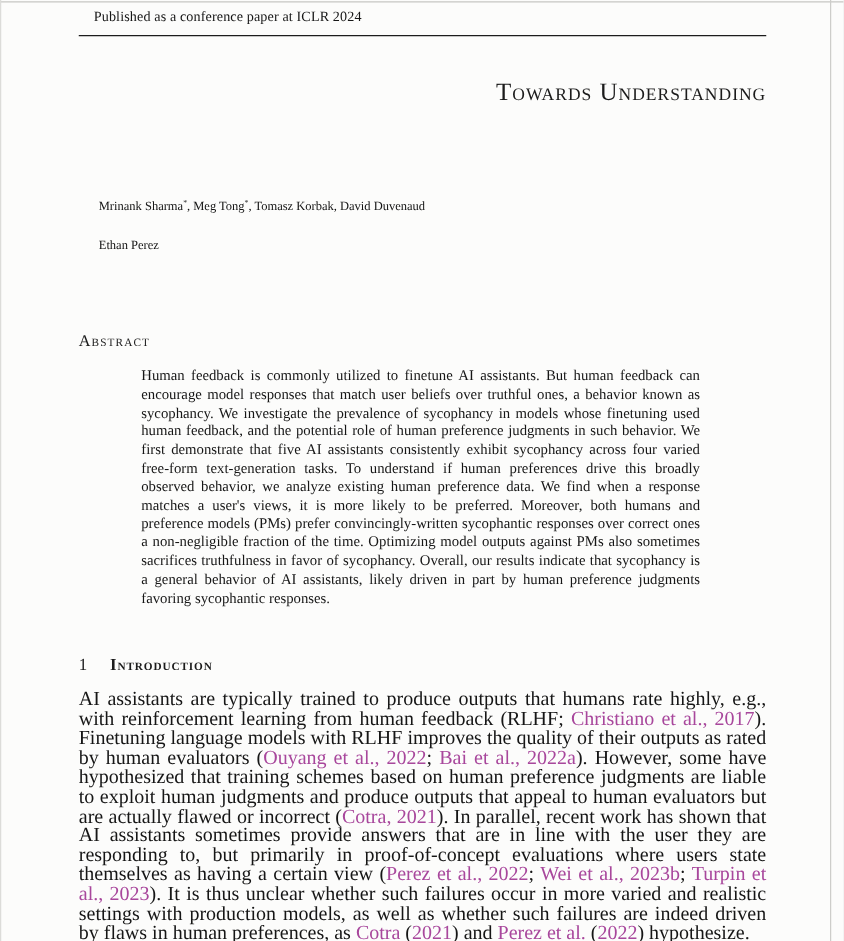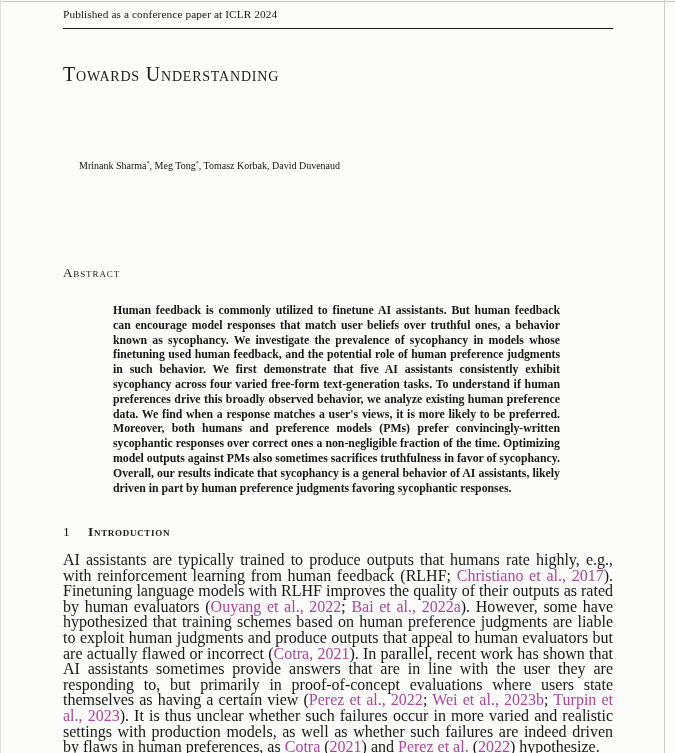--- a/index.html
+++ b/index.html
@@ -13,53 +13,53 @@
     color: var(--text, #161616);
   }
   .edge { position: absolute; background: #c6c6c3; }
   .edge-top   { top: 1px; left: 0; width: 675px; height: 1px; }
   .edge-right { top: 0; left: 664px; width: 1px; height: 753px; background: #cdcdca; }
   .edge-left  { top: 0; left: 0; width: 1px; height: 753px; background: #dcdcd9; }
 
   .content { position: absolute; left: 63px; top: 0; width: 550px; }
 
   .running-header {
-    position: absolute; top: 8px; left: 0; width: 550px;
+    position: absolute; top: 8px; left: 12px; width: 550px;
     font-size: 11.3px; letter-spacing: 0.1px;
   }
   .header-rule {
     position: absolute; top: 28px; left: 0; width: 550px;
     border-top: 1.6px solid var(--rule, #1c1c1c);
   }
 
   .sc { font-variant: small-caps; }
 
   .title {
     position: absolute; top: 60px; left: 0; width: 550px;
     margin: 0; font-weight: normal;
     font-size: 20px; line-height: 29px; letter-spacing: 0.8px;
     font-variant: small-caps; color: #1b1b1b;
   }
-  .title-line { display: block; }
+  .title-line { display: block; text-align: right; }
 
   .authors { position: absolute; top: 142px; left: 0; width: 550px; }
   .author-line {
     margin: 16px; font-weight: normal; font-size: 10px; line-height: 15px; color: #111;
   }
   .author-line.first { margin-bottom: 5px; }
   .author-line.group { margin-bottom: 5px; }
   .sup { vertical-align: super; font-size: 0.62em; line-height: 0; }
 
   .abstract { position: absolute; top: 265px; left: 0; width: 550px; }
   .abstract-heading {
     text-align: left; font-size: 13px; letter-spacing: 0.9px; color: #1b1b1b;
   }
   .abstract-body {
-    margin: 22px 53px 0 50px;
-    font-size: 11.8px; line-height: 14.8px; text-align: justify; font-weight: bold;
+    margin: 12px 53px 0 50px;
+    font-size: 11.8px; line-height: 14.8px; text-align: justify;
   }
 
   .section-heading { position: absolute; top: 524px; left: 0; width: 550px; font-size: 13.5px; color: #1b1b1b; }
   .sec-num { display: inline-block; width: 25px; }
   .sec-title { letter-spacing: 0.7px; font-weight: bold; }
 
   .intro-body { position: absolute; top: 552px; left: 0; width: 550px; }
   .body-para {
     margin: 0 0 9px 0;
     font-size: 16px; line-height: 15.6px; text-align: justify;
@@ -79,20 +79,21 @@
 
     <div class="running-header">Published as a conference paper at ICLR 2024</div>
     <div class="header-rule"></div>
 
     <h1 class="title">
       <span class="title-line">Towards Understanding</span>
     </h1>
 
     <div class="authors">
       <p class="author-line first"><span>Mrinank Sharma</span><span class="sup">*</span><span>, Meg Tong</span><span class="sup">*</span><span>, Tomasz Korbak, David Duvenaud</span></p>
+      <p class="author-line last">Ethan Perez</p>
     </div>
 
     <div class="abstract">
       <div class="abstract-heading sc">Abstract</div>
       <p class="abstract-body">Human feedback is commonly utilized to finetune AI assistants. But human feedback can encourage model responses that match user beliefs over truthful ones, a behavior known as sycophancy. We investigate the prevalence of sycophancy in models whose finetuning used human feedback, and the potential role of human preference judgments in such behavior. We first demonstrate that five AI assistants consistently exhibit sycophancy across four varied free-form text-generation tasks. To understand if human preferences drive this broadly observed behavior, we analyze existing human preference data. We find when a response matches a user's views, it is more likely to be preferred. Moreover, both humans and preference models (PMs) prefer convincingly-written sycophantic responses over correct ones a non-negligible fraction of the time. Optimizing model outputs against PMs also sometimes sacrifices truthfulness in favor of sycophancy. Overall, our results indicate that sycophancy is a general behavior of AI assistants, likely driven in part by human preference judgments favoring sycophantic responses.</p>
     </div>
 
     <div class="section-heading">
       <span class="sec-num">1</span><span class="sec-title sc">Introduction</span>
     </div>

